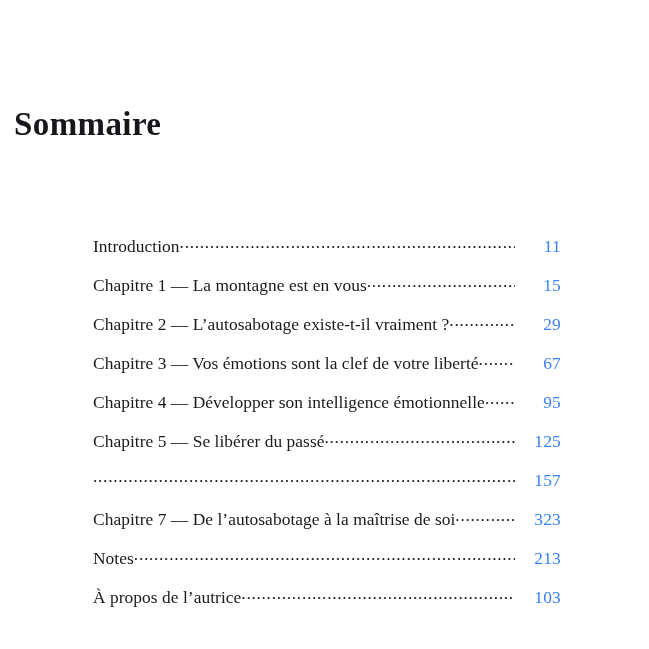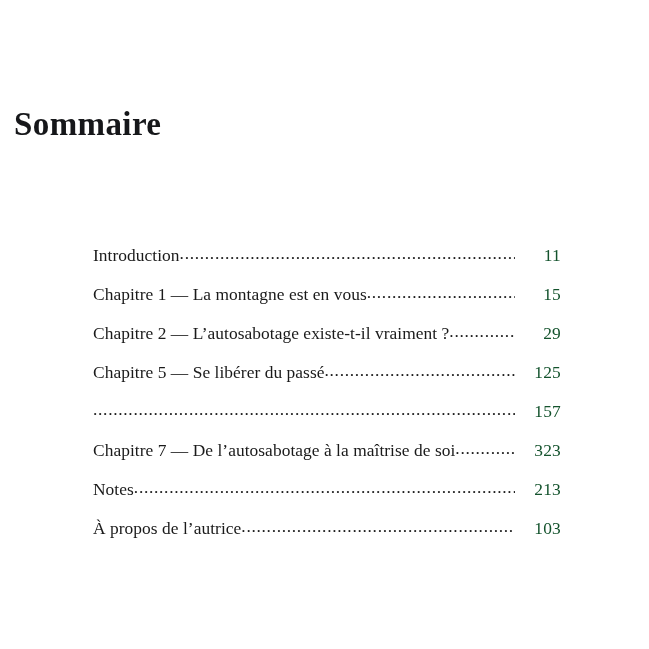--- a/index.html
+++ b/index.html
@@ -44,21 +44,21 @@
     top: 236px;
     left: 93px;
     width: 468px;
     list-style: none;
     margin: 0;
     padding: 0;
   }
 
   .toc-row {
     display: flex;
-    align-items: center;
+    align-items: flex-start;
     height: 39px;
     font-size: 17.4px;
     line-height: 21px;
     color: #1a1a1a;
     white-space: nowrap;
   }
 
   .toc-label {
     flex: 0 1 auto;
     overflow: hidden;
@@ -87,21 +87,21 @@
     letter-spacing: 0.7px;
     color: #1a1a1a;
   }
 
   .toc-page {
     flex: 0 0 auto;
     width: 44px;
     text-align: right;
     font-size: 17.4px;
     letter-spacing: 0.2px;
-    color: #14532d;
+    color: #3b82f6;
   }
 
   
   .toc-row.tight .toc-dots { min-width: 4px; }
 </style>
 </head>
 <body>
 
 <div class="page">
 
@@ -120,21 +120,31 @@
       <span class="toc-dots"></span>
       <span class="toc-page">15</span>
     </li>
 
     <li class="toc-row tight">
       <span class="toc-label">Chapitre 2 — L’autosabotage existe-t-il vraiment ?</span>
       <span class="toc-dots"></span>
       <span class="toc-page">29</span>
     </li>
 
+    <li class="toc-row tight">
+      <span class="toc-label">Chapitre 3 — Vos émotions sont la clef de votre liberté</span>
+      <span class="toc-dots"></span>
+      <span class="toc-page">67</span>
+    </li>
 
+    <li class="toc-row tight">
+      <span class="toc-label">Chapitre 4 — Développer son intelligence émotionnelle</span>
+      <span class="toc-dots"></span>
+      <span class="toc-page">95</span>
+    </li>
 
     <li class="toc-row">
       <span class="toc-label">Chapitre 5 — Se libérer du passé </span>
       <span class="toc-dots"></span>
       <span class="toc-page">125</span>
     </li>
 
     <li class="toc-row">
       <span class="toc-dots"></span>
       <span class="toc-page">157</span>

